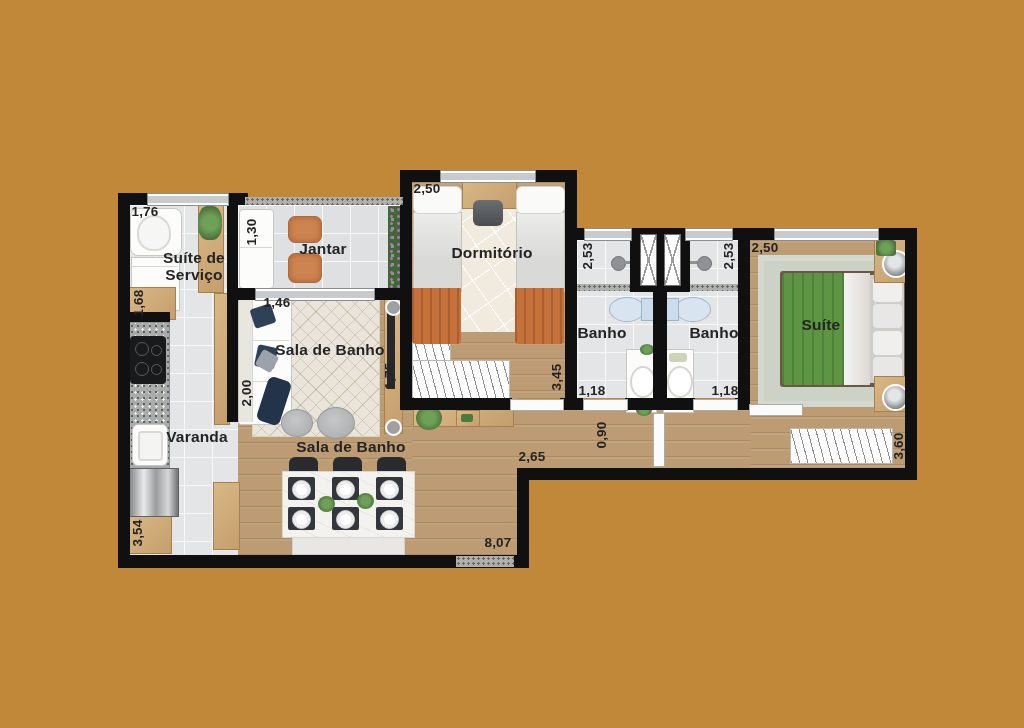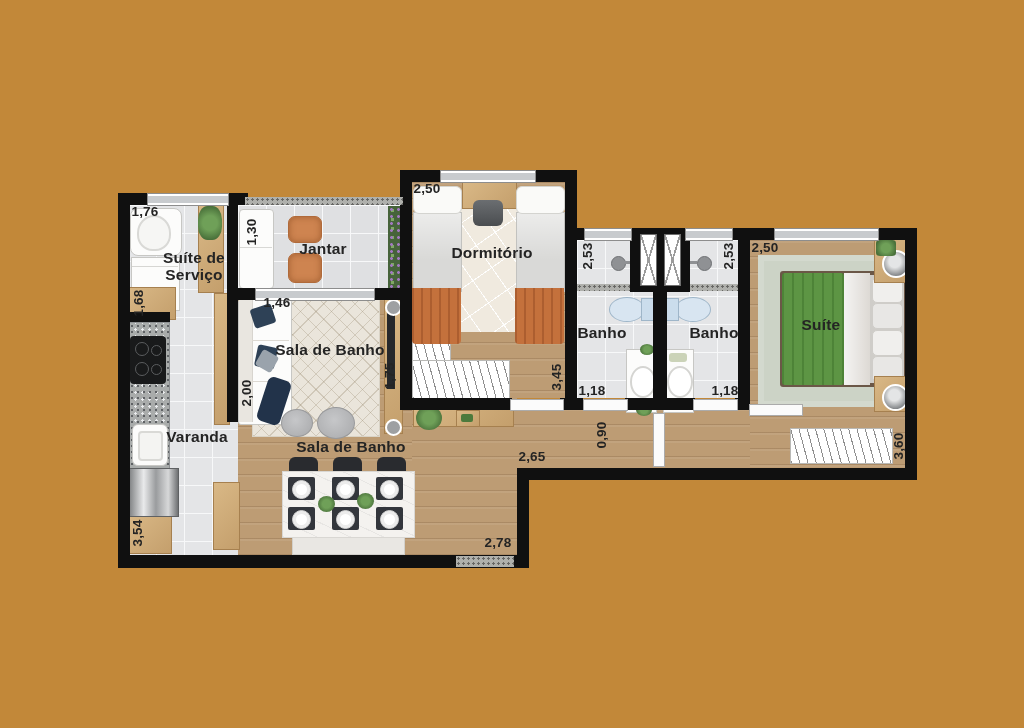--- a/index.html
+++ b/index.html
@@ -260,15 +260,15 @@
   <div class="dim v" style="left:557px;top:377px">3,45</div>
   <div class="dim v" style="left:588px;top:256px">2,53</div>
   <div class="dim v" style="left:729px;top:256px">2,53</div>
   <div class="dim" style="left:592px;top:391px">1,18</div>
   <div class="dim" style="left:725px;top:391px">1,18</div>
   <div class="dim" style="left:765px;top:248px">2,50</div>
   <div class="dim v" style="left:899px;top:446px">3,60</div>
   <div class="dim v" style="left:602px;top:435px">0,90</div>
   <div class="dim" style="left:532px;top:457px">2,65</div>
   <div class="dim v" style="left:138px;top:533px">3,54</div>
-  <div class="dim" style="left:498px;top:543px">2,78</div>
+  <div class="dim" style="left:498px;top:543px">8,07</div>
 
 </div>
 
 </body></html>

